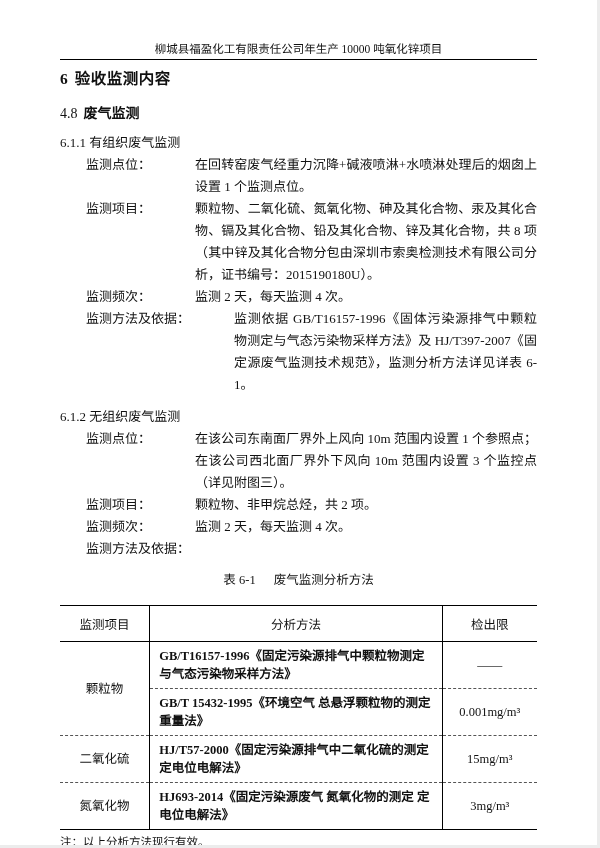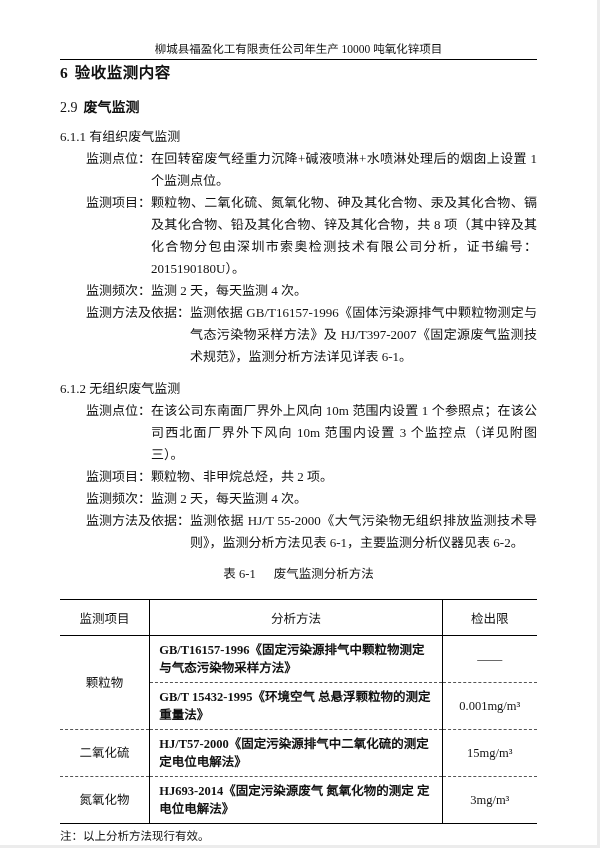--- a/index.html
+++ b/index.html
@@ -20,21 +20,21 @@
   
   .doc-header {
     padding-top: 40px;
     padding-bottom: 3px;
     text-align: center;
     font-size: 11.5px;
     border-bottom: 1.5px solid #000;
   }
   
   .h1 {
-    margin-top: 0;
+    margin-top: 6px;
     font-size: 15.5px;
     font-weight: bold;
   }
   .h1 .h-num { font-family: "Liberation Serif", serif; margin-right: 7px; }
   .h1 .h-text { font-family: "Liberation Sans", "DejaVu Sans", sans-serif; letter-spacing: 0.5px; }
   .h2 {
     margin-top: 14px;
     font-size: 14px;
   }
   .h2 .h-num { font-weight: normal; margin-right: 6px; }
@@ -44,20 +44,21 @@
     font-size: 13px;
     font-weight: normal;
   }
   
   .items { margin-top: 3px; }
   .item {
     display: flex;
     padding-left: 26px;
     font-size: 13px;
     line-height: 22px;
+    gap: 44px;
   }
   .item-label { white-space: nowrap; }
   .item-text { flex: 1; text-align: justify; }
   
   .table-caption {
     margin-top: 9px;
     margin-bottom: 17px;
     text-align: center;
     font-size: 12.5px;
   }
@@ -91,21 +92,21 @@
 
   <div class="doc-header">
     <span>柳城县福盈化工有限责任公司年生产 10000 吨氧化锌项目</span>
   </div>
 
   <div class="h1">
     <span class="h-num">6</span><span class="h-text">验收监测内容</span>
   </div>
 
   <div class="h2">
-    <span class="h-num">2.9</span><span class="h-text">废气监测</span>
+    <span class="h-num">4.8</span><span class="h-text">废气监测</span>
   </div>
 
   <div class="h3">6.1.1 有组织废气监测</div>
 
   <div class="items">
     <div class="item">
       <span class="item-label">监测点位：</span>
       <div class="item-text">在回转窑废气经重力沉降+碱液喷淋+水喷淋处理后的烟囱上设置 1 个监测点位。</div>
     </div>
     <div class="item">
@@ -132,21 +133,20 @@
     <div class="item">
       <span class="item-label">监测项目：</span>
       <div class="item-text">颗粒物、非甲烷总烃，共 2 项。</div>
     </div>
     <div class="item">
       <span class="item-label">监测频次：</span>
       <div class="item-text">监测 2 天，每天监测 4 次。</div>
     </div>
     <div class="item">
       <span class="item-label">监测方法及依据：</span>
-      <div class="item-text">监测依据 HJ/T 55-2000《大气污染物无组织排放监测技术导则》，监测分析方法见表 6-1，主要监测分析仪器见表 6-2。</div>
     </div>
   </div>
 
   <div class="table-caption">
     <span class="cap-label">表 6-1</span><span class="cap-title">废气监测分析方法</span>
   </div>
 
   <table class="analysis">
     <thead>
       <tr>

